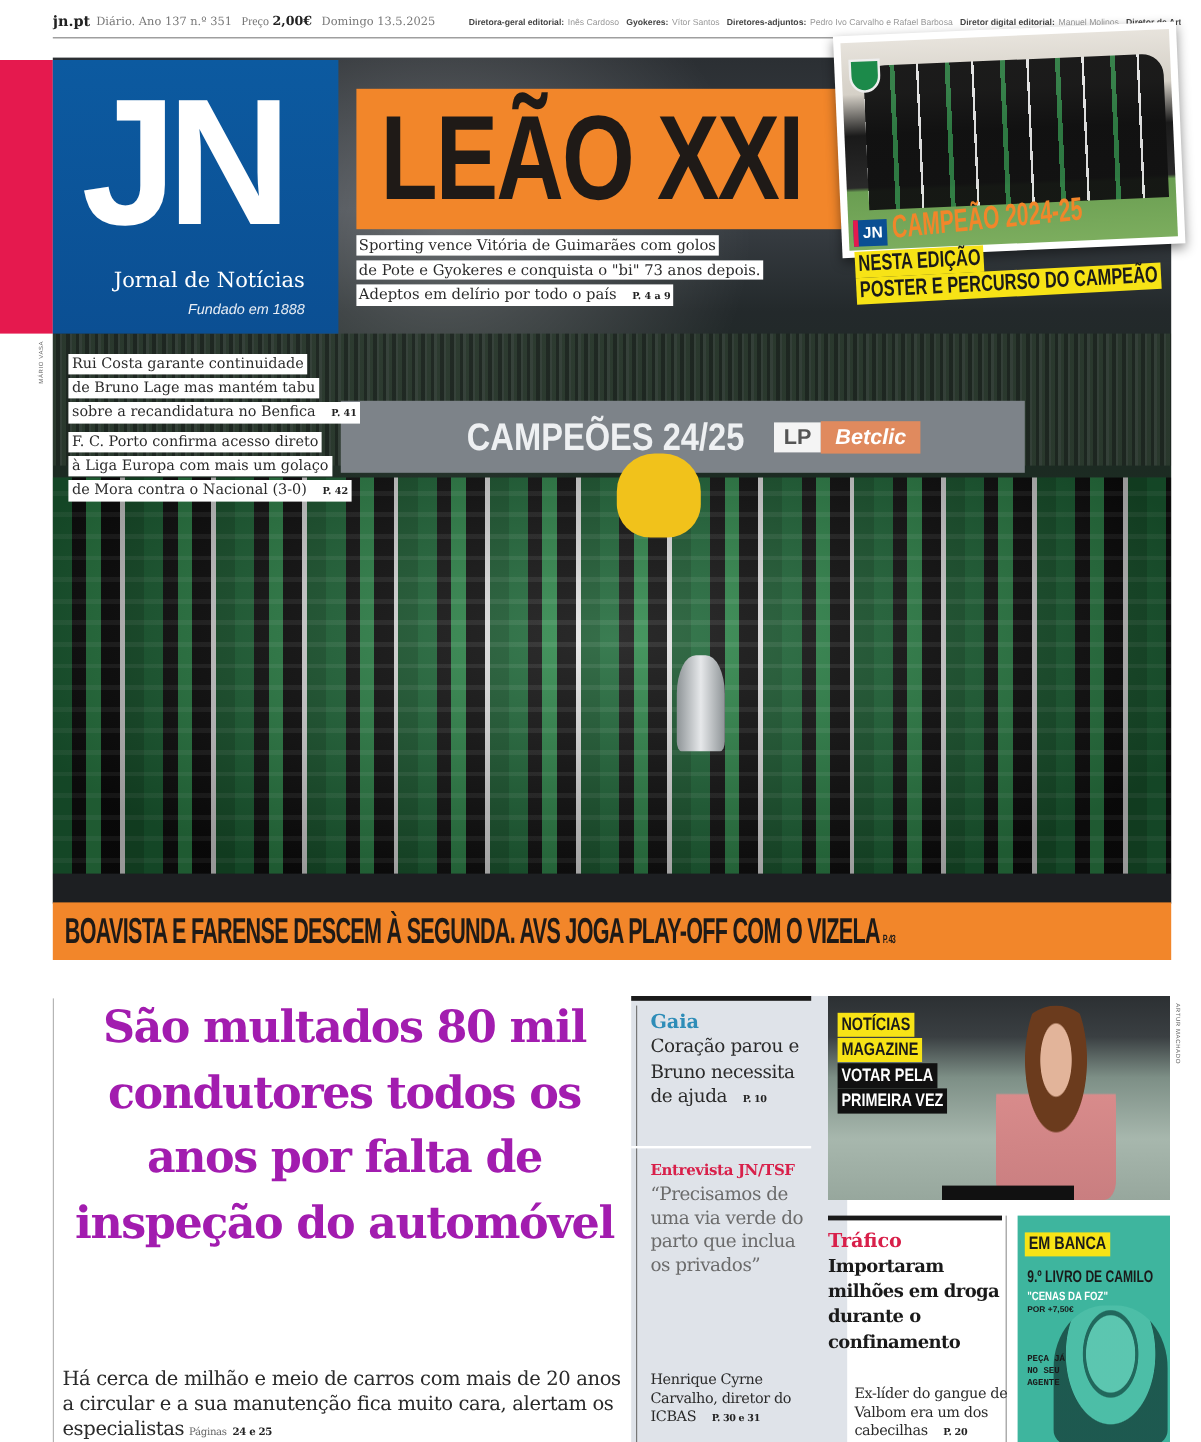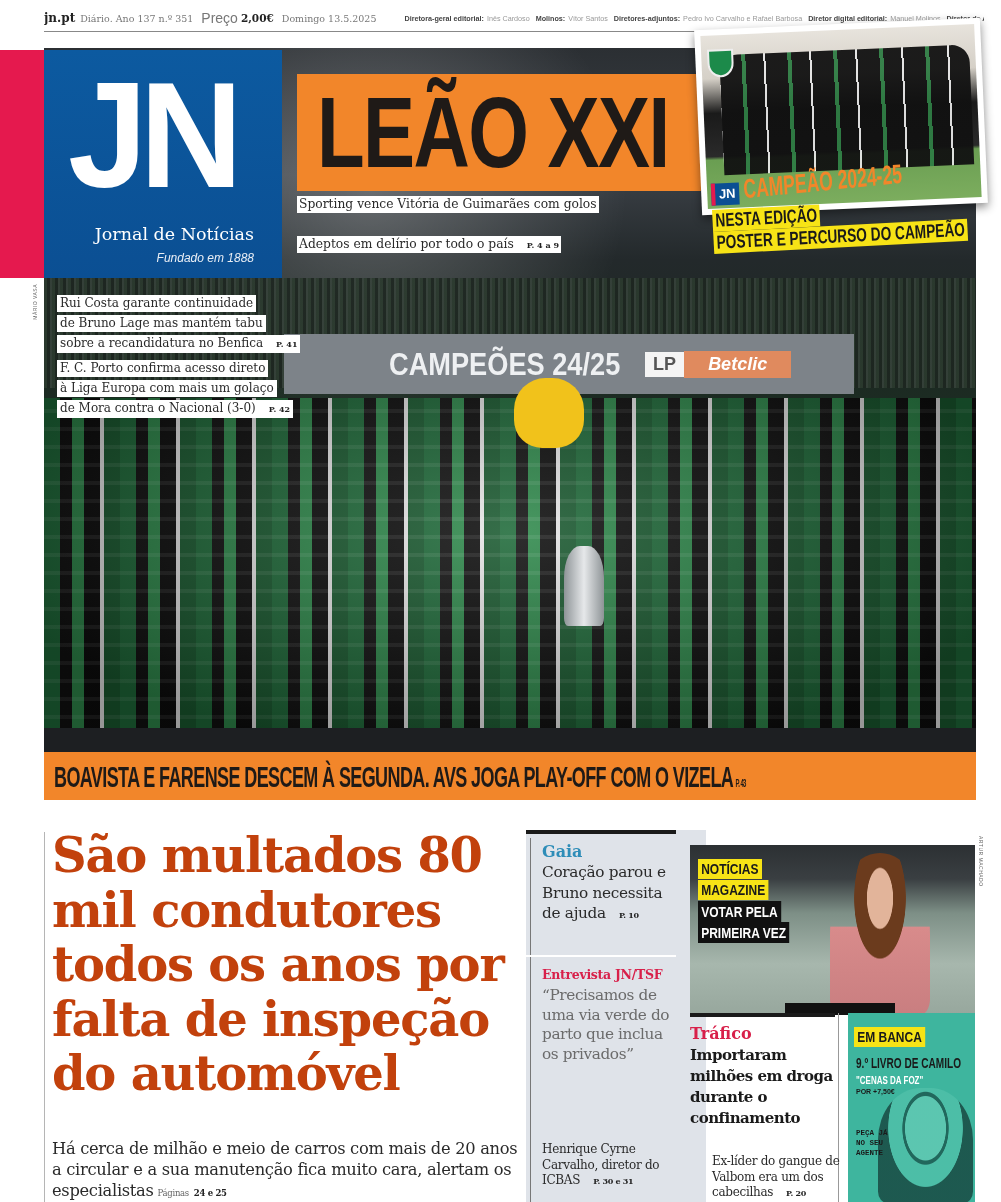--- a/index.html
+++ b/index.html
@@ -3,39 +3,39 @@
 <meta charset="utf-8">
 <style>
   * { box-sizing: border-box; margin: 0; padding: 0; }
   html, body { width: 1001px; height: 1202px; background: #ffffff; overflow: hidden; }
   body { position: relative; font-family: "DejaVu Serif", serif; color: #1a1a1a; }
 
   
   .topbar { position: absolute; left: 44px; top: 8px; width: 940px; height: 20px; display: flex; align-items: center; white-space: nowrap; overflow: hidden; }
   .topbar .site { font-family: "DejaVu Serif", serif; font-weight: bold; font-size: 12px; color: #222; margin-right: 5px; }
   .topbar .meta { font-family: "DejaVu Serif", serif; font-size: 9.5px; color: #777; margin-right: 8px; }
-  .topbar .price-label { font-family: Liberation Sans, sans-serif; font-size: 14px; color: #777; margin-right: 3px; }
+  .topbar .price-label { font-family: Liberation Serif, serif; font-size: 10px; color: #777; margin-right: 3px; }
   .topbar .price { font-family: "DejaVu Serif", serif; font-weight: bold; font-size: 10.5px; color: #222; margin-right: 8px; }
   .staff { display: flex; gap: 3px; margin-left: 20px; font-family: "Liberation Sans", sans-serif; font-size: 7.2px; }
   .staff .role { font-weight: bold; color: #444; }
   .staff .nm { color: #999; margin-right: 3px; }
   .topline { position: absolute; left: 44px; top: 31px; width: 660px; height: 1px; background: #888; }
 
   
   .hero { position: absolute; left: 44px; top: 48px; width: 932px; height: 705px; overflow: hidden;
     background:
       radial-gradient(ellipse at 35% 20%, rgba(255,255,255,0.25) 0%, rgba(255,255,255,0) 30%),
       linear-gradient(180deg, #2b2f33 0%, #3b4046 18%, #23292b 30%, #1c2a22 48%, #1b3324 60%, #14241a 78%, #0e120f 100%); }
   .hero .stands { position: absolute; left: 0; top: 230px; width: 100%; height: 110px;
     background: repeating-linear-gradient(90deg, #2b3a2e 0 3px, #1d2620 3px 6px, #36423a 6px 8px); opacity: 0.9; }
   .hero .champ-banner { position: absolute; left: 240px; top: 286px; width: 570px; height: 60px; background: #7d8389;
     display: flex; align-items: center; padding-left: 105px; gap: 24px; }
   .champ-banner .txt { font-family: "Liberation Sans", sans-serif; font-weight: bold; font-size: 32px; color: #eef0f2; letter-spacing: 0px; transform: scaleX(0.85); transform-origin: left center; white-space: nowrap; }
   .champ-banner .lp { margin-left: -40px; background: #f4f4f4; color: #555; font-family: "Liberation Sans", sans-serif; font-weight: bold; font-size: 18px; padding: 2px 8px; }
-  .champ-banner .bet { background: #e08a5e; color: #fff; font-family: "Liberation Sans", sans-serif; font-weight: bold; font-style: italic; font-size: 18px; padding: 3px 24px; margin-left: -24px; }
+  .champ-banner .bet { background: #e08a5e; color: #fff; font-family: "Liberation Sans", sans-serif; font-weight: bold; font-style: italic; font-size: 18px; padding: 3px 12px; margin-left: -24px; }
   .hero .crowd { position: absolute; left: 0; top: 350px; width: 100%; height: 335px;
     background:
       repeating-linear-gradient(0deg, rgba(0,0,0,0) 0 14px, rgba(255,255,255,0.08) 14px 18px),
       repeating-linear-gradient(90deg, #1f6b3a 0 16px, #111 16px 28px, #2f8a4c 28px 40px, #0d0d0d 40px 56px, #e8e8e8 56px 60px, #1a5a30 60px 76px); }
   .hero .crowd::after { content: ""; position: absolute; inset: 0; background: radial-gradient(ellipse at 50% 40%, rgba(255,255,255,0.12), rgba(0,0,0,0.35) 80%); }
   .hero .mascot { position: absolute; left: 470px; top: 330px; width: 70px; height: 70px; background: #f1c21b; border-radius: 45% 45% 40% 40%; }
   .hero .trophy { position: absolute; left: 520px; top: 498px; width: 40px; height: 80px; background: linear-gradient(90deg, #8e9497, #e6e8ea, #8e9497); border-radius: 40% 40% 10% 10%; }
   .hero .floor { position: absolute; left: 0; top: 680px; width: 100%; height: 25px; background: #1d1f22; }
 
   
@@ -73,39 +73,39 @@
   .teasers .ln { display: inline-block; background: #fff; font-family: "DejaVu Serif", serif; font-size: 12px; line-height: 16.5px; color: #2a2a2a; padding: 0 3px; margin-bottom: 0.5px; white-space: nowrap; }
   .teasers .gap { height: 4px; }
 
   
   .band { position: absolute; left: 44px; top: 752px; width: 932px; height: 48px; background: #f2862a; overflow: hidden; }
   .band .t { position: absolute; left: 10px; top: 8px; font-family: "Liberation Sans", sans-serif; font-weight: bold; font-size: 30px; line-height: 34px; color: #1f1a17; letter-spacing: -1px; transform: scaleX(0.6); transform-origin: left top; white-space: nowrap; }
   .band .t .pg2 { font-size: 10px; margin-left: 4px; }
 
   
   .rule-left { position: absolute; left: 44px; top: 832px; width: 1px; height: 370px; background: #b5b5b5; }
-  .lead-head { position: absolute; left: 52px; top: 828px; width: 470px; font-family: "DejaVu Serif", serif; font-weight: bold; font-size: 48px; line-height: 54.5px; color: #c2410c; letter-spacing: -1.2px; }
+  .lead-head { position: absolute; left: 52px; top: 828px; width: 470px; font-family: "DejaVu Serif", serif; font-weight: bold; font-size: 37px; line-height: 54.5px; color: #a21caf; letter-spacing: -1.2px; text-align: center; }
   .lead-dek { position: absolute; left: 52px; top: 1138px; width: 470px; font-family: "DejaVu Serif", serif; font-size: 16.3px; line-height: 21px; color: #2a2a2a; letter-spacing: -0.3px; }
   .lead-dek .pglbl { font-size: 8.5px; color: #666; margin-left: 4px; }
   .lead-dek .pgnum { font-size: 8.5px; font-weight: bold; color: #222; }
 
   
   .mid { position: absolute; left: 526px; top: 830px; width: 180px; height: 372px; background: #dfe3e9; }
   .mid .topbar-rule { position: absolute; left: 0; top: 0; width: 150px; height: 4px; background: #1a1a1a; }
   .mid .vrule { position: absolute; left: 4px; top: 8px; width: 1px; height: 364px; background: #777; }
   .mid .sep { position: absolute; left: 0; top: 125px; width: 150px; height: 2px; background: #fff; }
   .mid .k1 { position: absolute; left: 16px; top: 12px; font-family: "DejaVu Serif", serif; font-weight: bold; font-size: 16px; color: #2e8db8; }
   .mid .h1 { position: absolute; left: 16px; top: 32px; width: 135px; font-family: "DejaVu Serif", serif; font-size: 15.3px; line-height: 20.5px; color: #2a2a2a; letter-spacing: -0.3px; }
   .mid .k2 { position: absolute; left: 16px; top: 137px; font-family: "DejaVu Serif", serif; font-weight: bold; font-size: 12.5px; color: #d8204a; letter-spacing: -0.3px; white-space: nowrap; }
   .mid .q { position: absolute; left: 16px; top: 156px; width: 135px; font-family: "DejaVu Serif", serif; font-size: 15.3px; line-height: 19.5px; color: #6b6b6b; letter-spacing: -0.4px; }
   .mid .who { position: absolute; left: 16px; top: 312px; width: 135px; font-family: "DejaVu Serif", serif; font-size: 12px; line-height: 15.5px; color: #2a2a2a; letter-spacing: -0.3px; }
 
   
   .mag { position: absolute; left: 690px; top: 830px; width: 285px; height: 170px; overflow: hidden;
-    background: linear-gradient(180deg, #2c3033 0%, #3a3f42 20%, #7d8f86 40%, #a7b7ad 70%, #97a79d 100%); margin-top: 15px; }
+    background: linear-gradient(180deg, #2c3033 0%, #3a3f42 20%, #7d8f86 40%, #a7b7ad 70%, #97a79d 100%); }
   .mag .woman { position: absolute; left: 140px; top: 8px; width: 100px; height: 162px; border-radius: 50% 50% 10% 10%;
     background: radial-gradient(ellipse at 50% 28%, #e2b49a 0 18%, #6b3b1d 19% 36%, rgba(0,0,0,0) 37%), linear-gradient(180deg, rgba(0,0,0,0) 45%, #d88b8b 46%, #c97e80 100%); }
   .mag .ballot { position: absolute; left: 95px; top: 158px; width: 110px; height: 14px; background: #111; }
   .mag .labels { position: absolute; left: 8px; top: 14px; }
   .mag .y { display: block; width: max-content; background: #f7e316; color: #1a1a1a; font-family: "Liberation Sans", sans-serif; font-weight: bold; font-size: 15px; line-height: 20px; padding: 0 4px; transform: scaleX(0.8); transform-origin: left center; margin-bottom: 1px; }
   .mag .b { display: block; width: max-content; background: #111; color: #fff; font-family: "Liberation Sans", sans-serif; font-weight: bold; font-size: 15px; line-height: 21px; padding: 0 4px; transform: scaleX(0.8); transform-origin: left center; }
 
   
   .traf-rule { position: absolute; left: 690px; top: 1013px; width: 145px; height: 4px; background: #1a1a1a; }
   .traf-vrule { position: absolute; left: 838px; top: 1013px; width: 1px; height: 189px; background: #999; }
@@ -128,21 +128,21 @@
 
 <div class="topbar">
   <span class="site">jn.pt</span>
   <span class="meta">Diário. Ano 137 n.º 351</span>
   <span class="price-label">Preço</span>
   <span class="price">2,00€</span>
   <span class="meta">Domingo 13.5.2025</span>
   <span class="staff">
     <span class="role">Diretora-geral editorial:</span>
     <span class="nm">Inês Cardoso</span>
-    <span class="role">Molinos:</span>
+    <span class="role">Gyokeres:</span>
     <span class="nm">Vítor Santos</span>
     <span class="role">Diretores-adjuntos:</span>
     <span class="nm">Pedro Ivo Carvalho e Rafael Barbosa</span>
     <span class="role">Diretor digital editorial:</span>
     <span class="nm">Manuel Molinos</span>
     <span class="role">Diretor de Arte</span>
   </span>
 </div>
 <div class="topline"></div>
 
@@ -165,21 +165,21 @@
   <div class="name">Jornal de Notícias</div>
   <div class="founded">Fundado em 1888</div>
 </div>
 <div class="credit-v">MÁRIO VASA</div>
 
 <div class="main-head">
   <div class="t">LEÃO XXI</div>
 </div>
 <div class="main-dek">
   <span class="ln">Sporting vence Vitória de Guimarães com golos</span><br>
-  <br>
+  <span class="ln">de Pote e Gyokeres e conquista o "bi" 73 anos depois.</span><br>
   <span class="ln"><span>Adeptos em delírio por todo o país</span><span class="pg">P. 4 a 9</span></span>
 </div>
 
 <div class="poster">
   <div class="ph">
     <div class="players"></div>
     <div class="crest"></div>
     <div class="pjn">JN</div>
     <div class="camp">CAMPEÃO 2024-25</div>
   </div>

